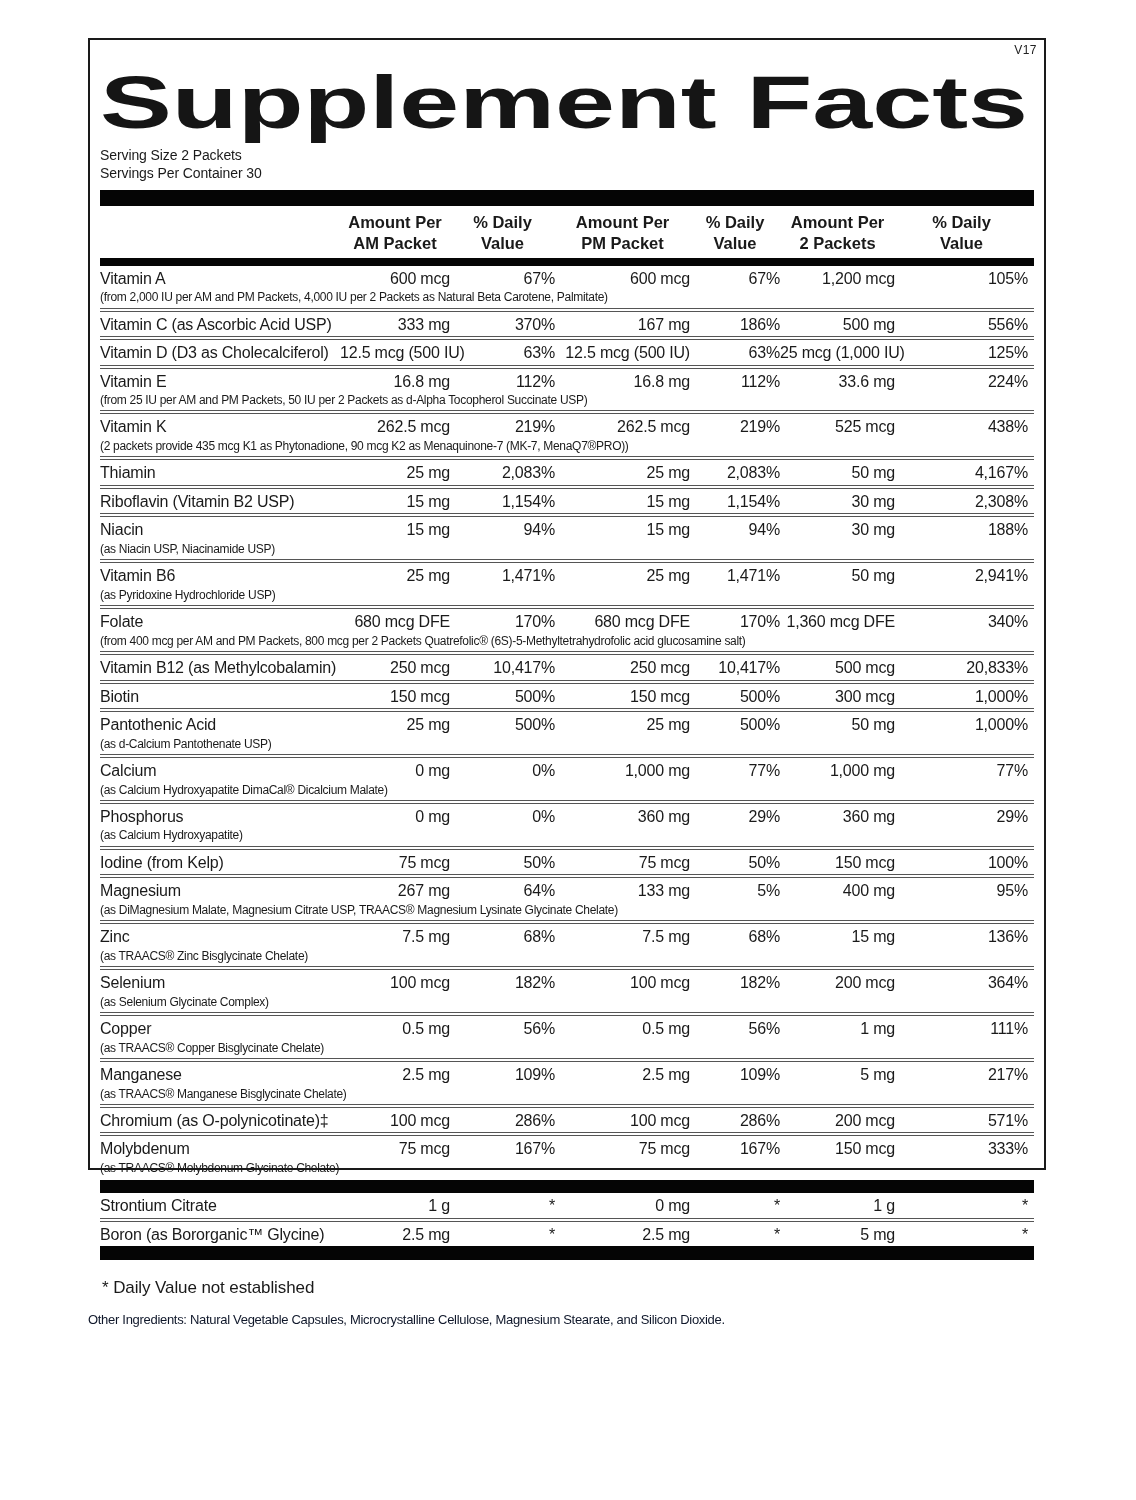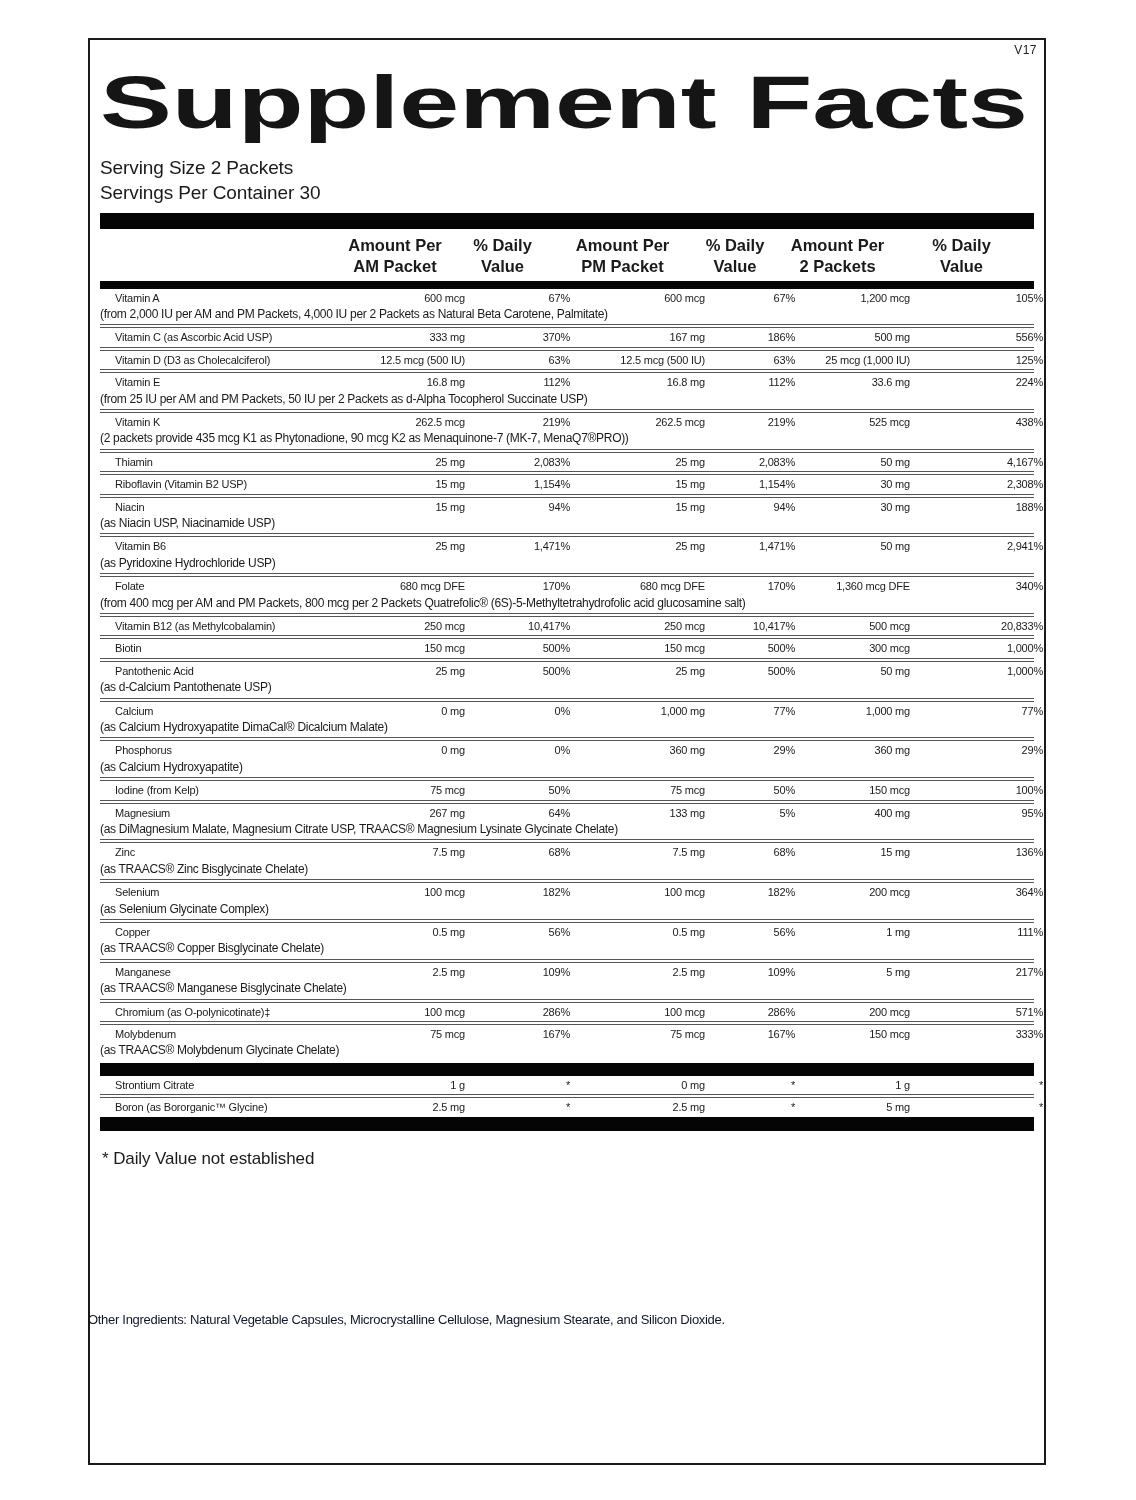--- a/index.html
+++ b/index.html
@@ -1,41 +1,41 @@
 <!DOCTYPE html>
 <html><head>
 <meta charset="utf-8">
 <style>
   html,body{margin:0;padding:0;}
   body{
     width:1136px;height:1500px;position:relative;background:#ffffff;
     font-family:"Liberation Sans", sans-serif;color:#1a1a1a;
   }
   .label-box{
-    position:absolute;left:88px;top:38px;width:958px;height:1427px;
+    position:absolute;left:88px;top:38px;width:958px;height:1132px;
     border:2px solid #1a1a1a;box-sizing:border-box;padding:4px 10px 0 10px;background:#fff;
   }
   .version{
     position:absolute;top:3px;right:7px;font-size:12px;letter-spacing:0.5px;color:#222;
   }
   .title-wrap{margin-top:20px;height:80px;overflow:visible;}
-  .serving{font-size:19px;line-height:1.3;margin-top:12px;letter-spacing:-0.1px;}
+  .serving{font-size:14px;line-height:1.3;margin-top:2px;letter-spacing:-0.1px;}
   .bar{background:#050505;}
   .bar.b1{height:16px;margin-top:8px;}
   .bar.b2{height:8px;}
   .bar.b3{height:13px;margin-top:2px;}
   .bar.b4{height:14px;}
   .grid{
     display:grid;
     grid-template-columns:240px 110px 105px 135px 90px 115px 133px;
   }
   .header-row{font-weight:bold;font-size:16.5px;line-height:1.22;padding:6px 0 5px 0;}
   .header-cell{text-align:center;white-space:nowrap;}
   .nutrient-row + .nutrient-row{border-top:4px double #555;}
-  .row-main{font-size:11px;line-height:1.22;padding:3px 0 2px 0;margin-left:15px;}
+  .row-main{font-size:16px;line-height:1.22;padding:3px 0 2px 0;}
   .cell{white-space:nowrap;}
   .cell.name{text-align:left;letter-spacing:-0.2px;}
   .cell.val{text-align:right;letter-spacing:-0.2px;}
   .row-sub{font-size:12px;line-height:1.2;padding:0 0 3px 0;white-space:nowrap;letter-spacing:-0.3px;}
   .footnote{font-size:17px;padding:18px 0 0 2px;letter-spacing:-0.1px;}
   .other-ingredients{
     position:absolute;left:88px;top:1312px;width:1010px;
     font-size:13px;letter-spacing:-0.3px;white-space:nowrap;color:#0f172a;
   }
 </style>

